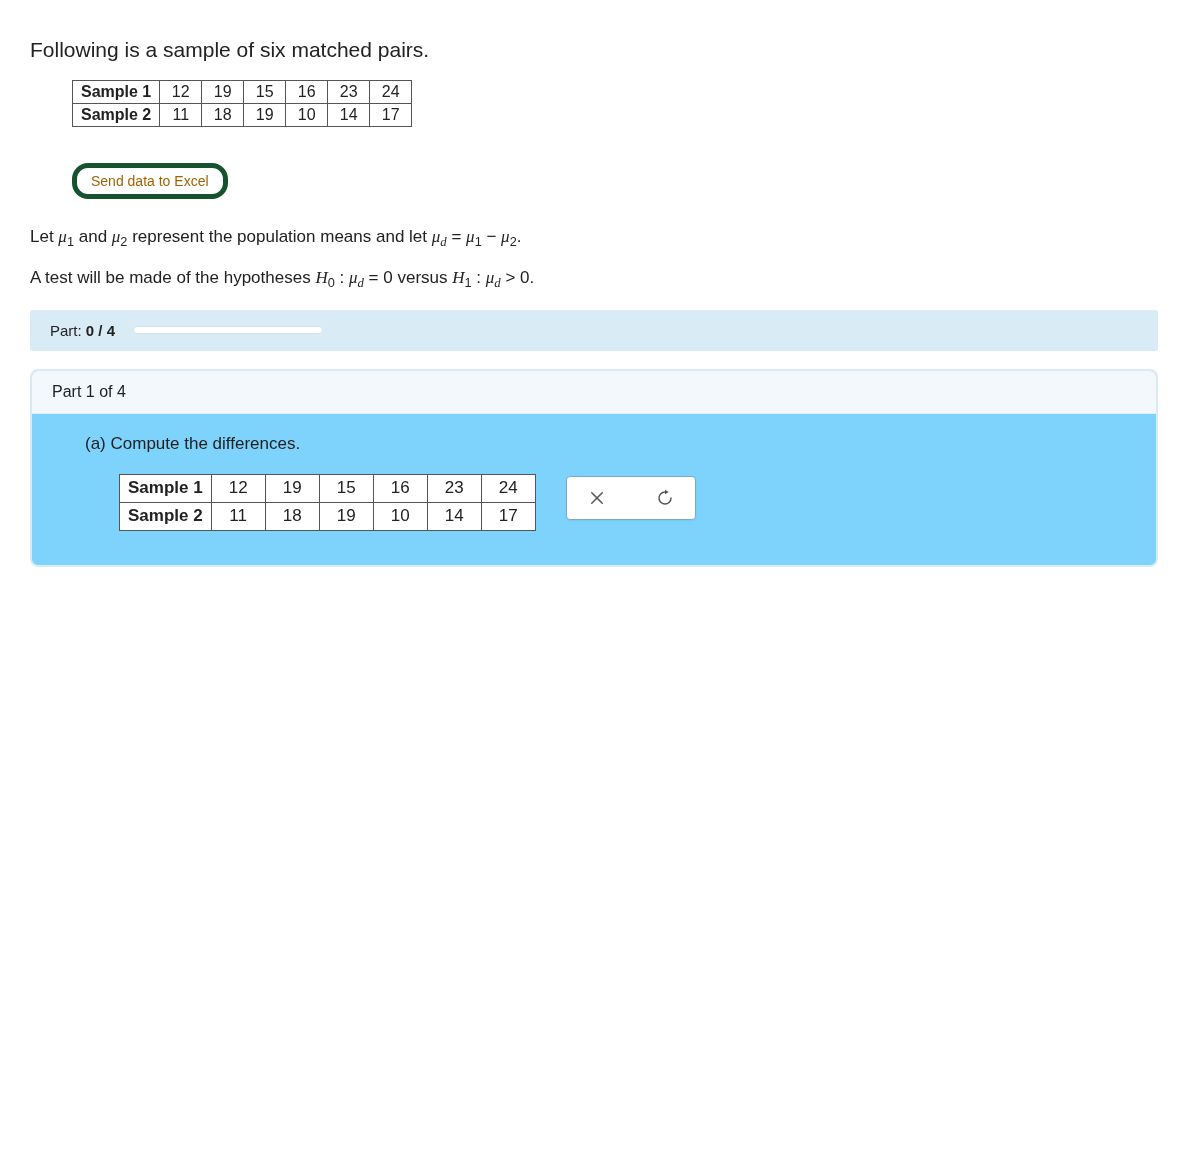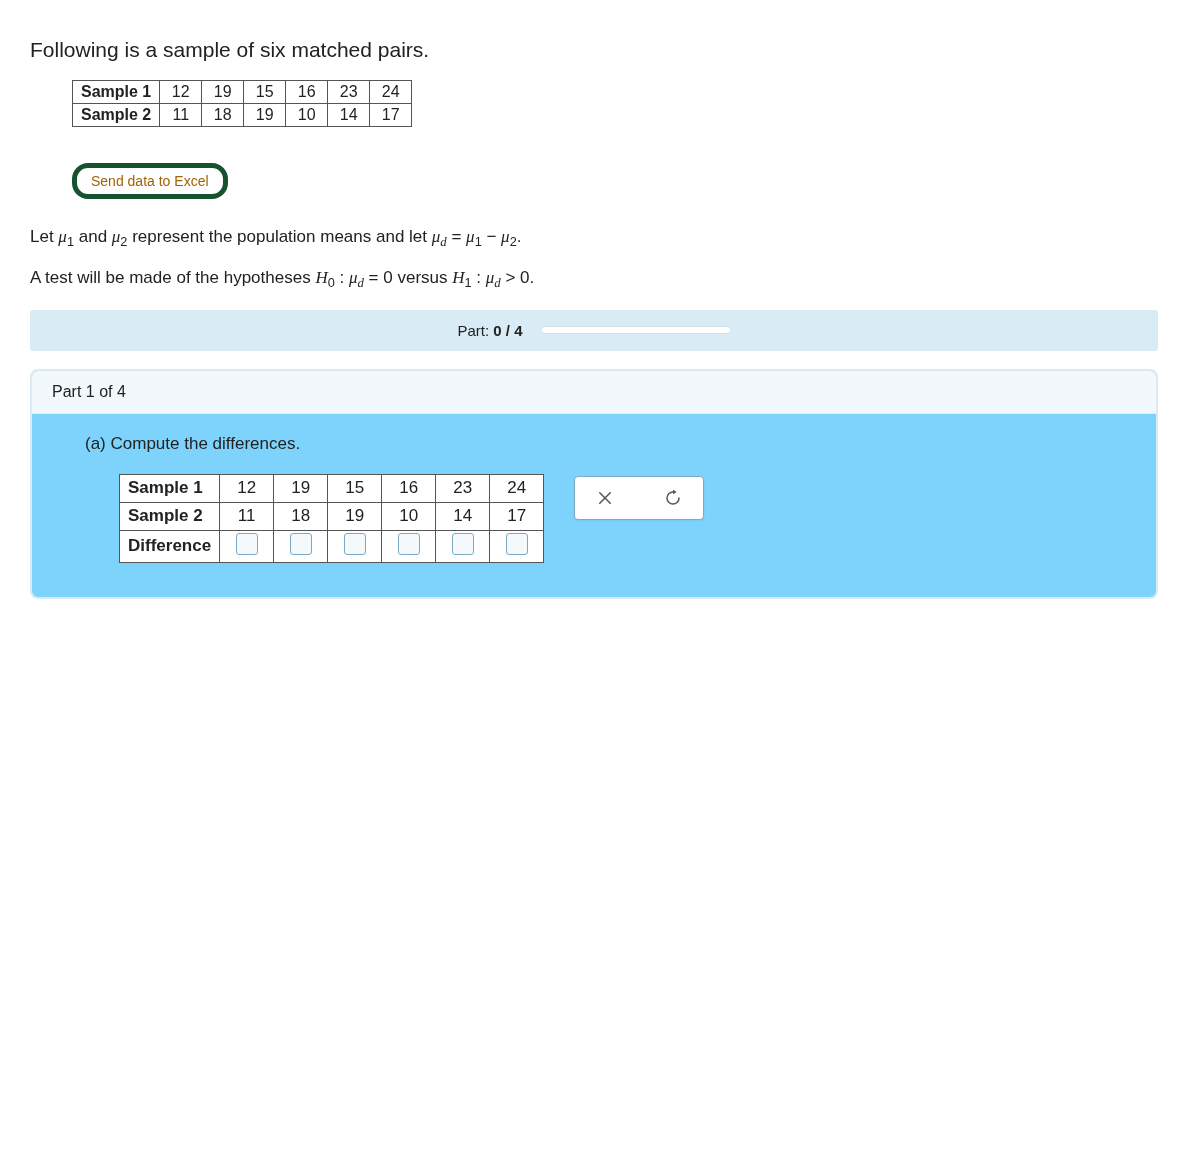--- a/index.html
+++ b/index.html
@@ -57,21 +57,20 @@
   .sub { font-size: 0.75em; vertical-align: sub; }
   .ital { font-style: italic; font-family: 'Times New Roman', serif; }
   .progress-row {
     background: #d9ebf5;
     padding: 12px 20px;
     margin: 18px 0 18px 0;
     display: flex;
     align-items: center;
     gap: 18px;
     border-radius: 3px;
-    justify-content: center;
   }
   .progress-label { font-size: 15px; }
   .progress-bar-outer {
     width: 190px; height: 8px;
     background: #fff;
     border-radius: 4px;
     overflow: hidden;
     box-shadow: inset 0 0 0 1px #cfe3ef;
   }
   .progress-bar-inner {
@@ -220,29 +219,20 @@
           </tr>
           <tr>
             <th>Sample 2</th>
             <td>11</td>
             <td>18</td>
             <td>19</td>
             <td>10</td>
             <td>14</td>
             <td>17</td>
           </tr>
-          <tr>
-            <th>Difference</th>
-            <td class="diff-cell"><span class="diff-input"></span></td>
-            <td class="diff-cell"><span class="diff-input"></span></td>
-            <td class="diff-cell"><span class="diff-input"></span></td>
-            <td class="diff-cell"><span class="diff-input"></span></td>
-            <td class="diff-cell"><span class="diff-input"></span></td>
-            <td class="diff-cell"><span class="diff-input"></span></td>
-          </tr>
         </tbody>
           </table>
 
         <div class="toolbox">
           <span class="tool-btn">
             <svg viewBox="0 0 24 24">
                 <path d="M5 5 L19 19 M19 5 L5 19" stroke="#555" stroke-width="2" fill="none" stroke-linecap="round"></path>
               </svg>
           </span>
           <span class="tool-btn">

